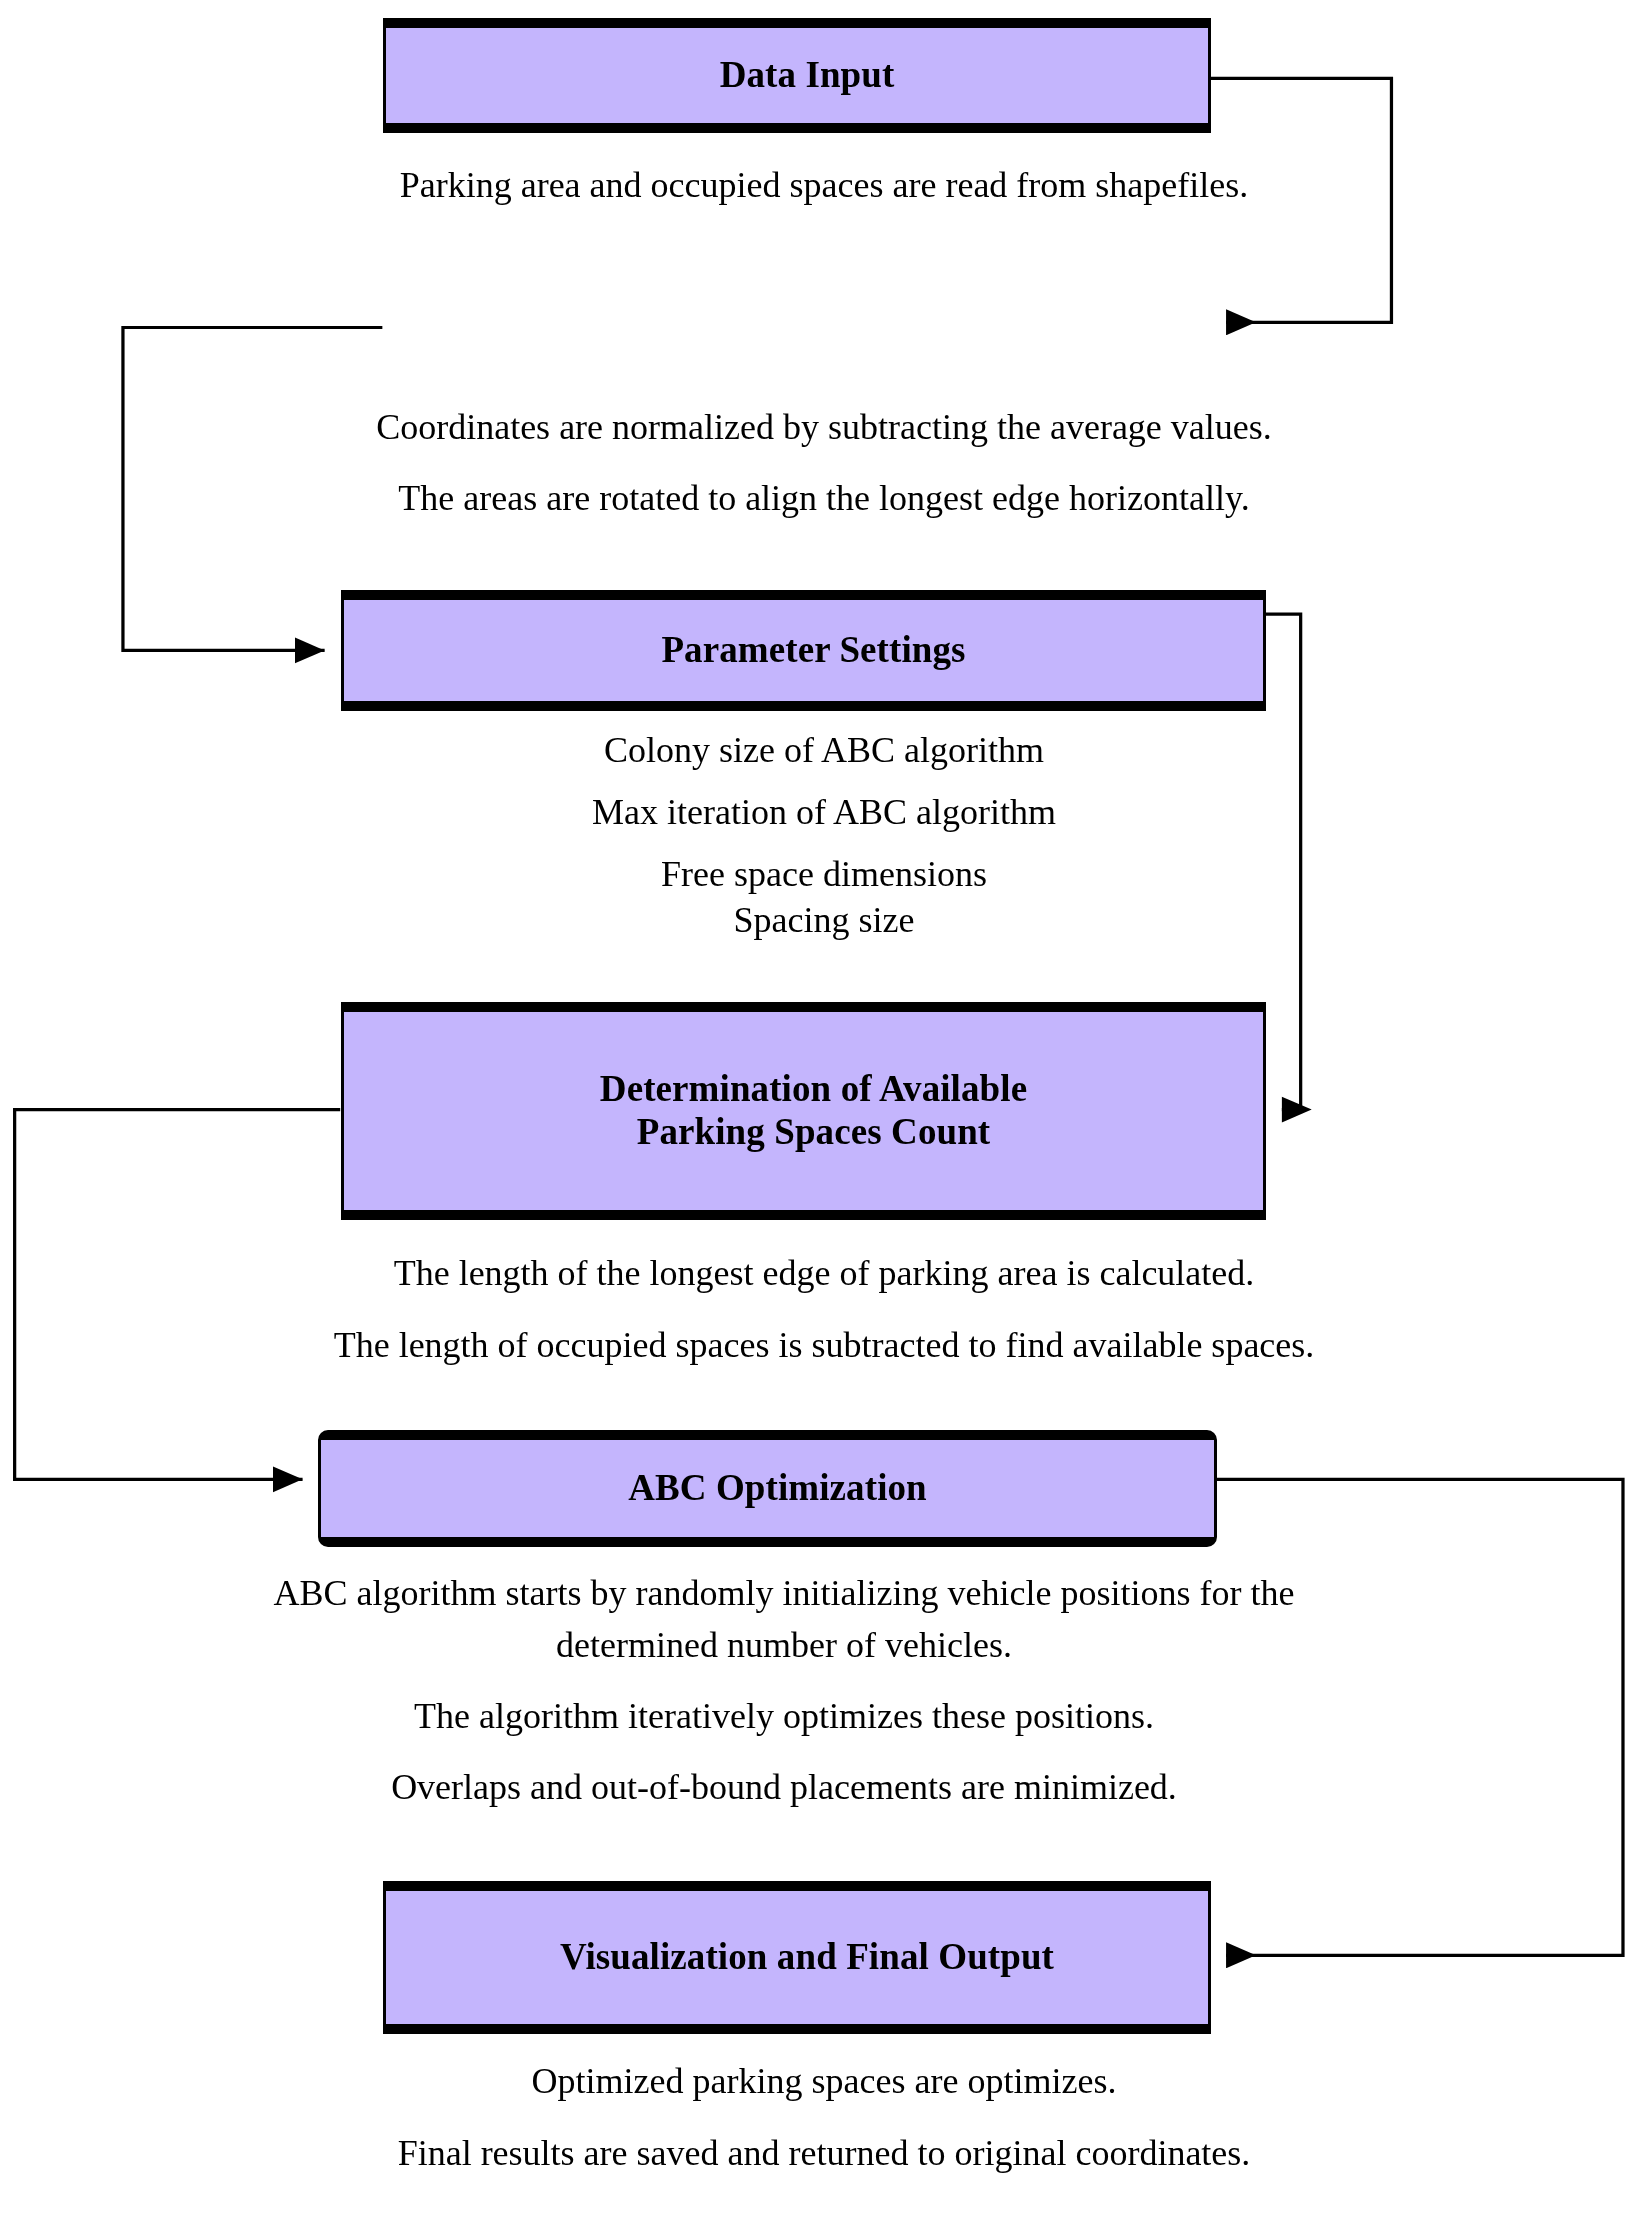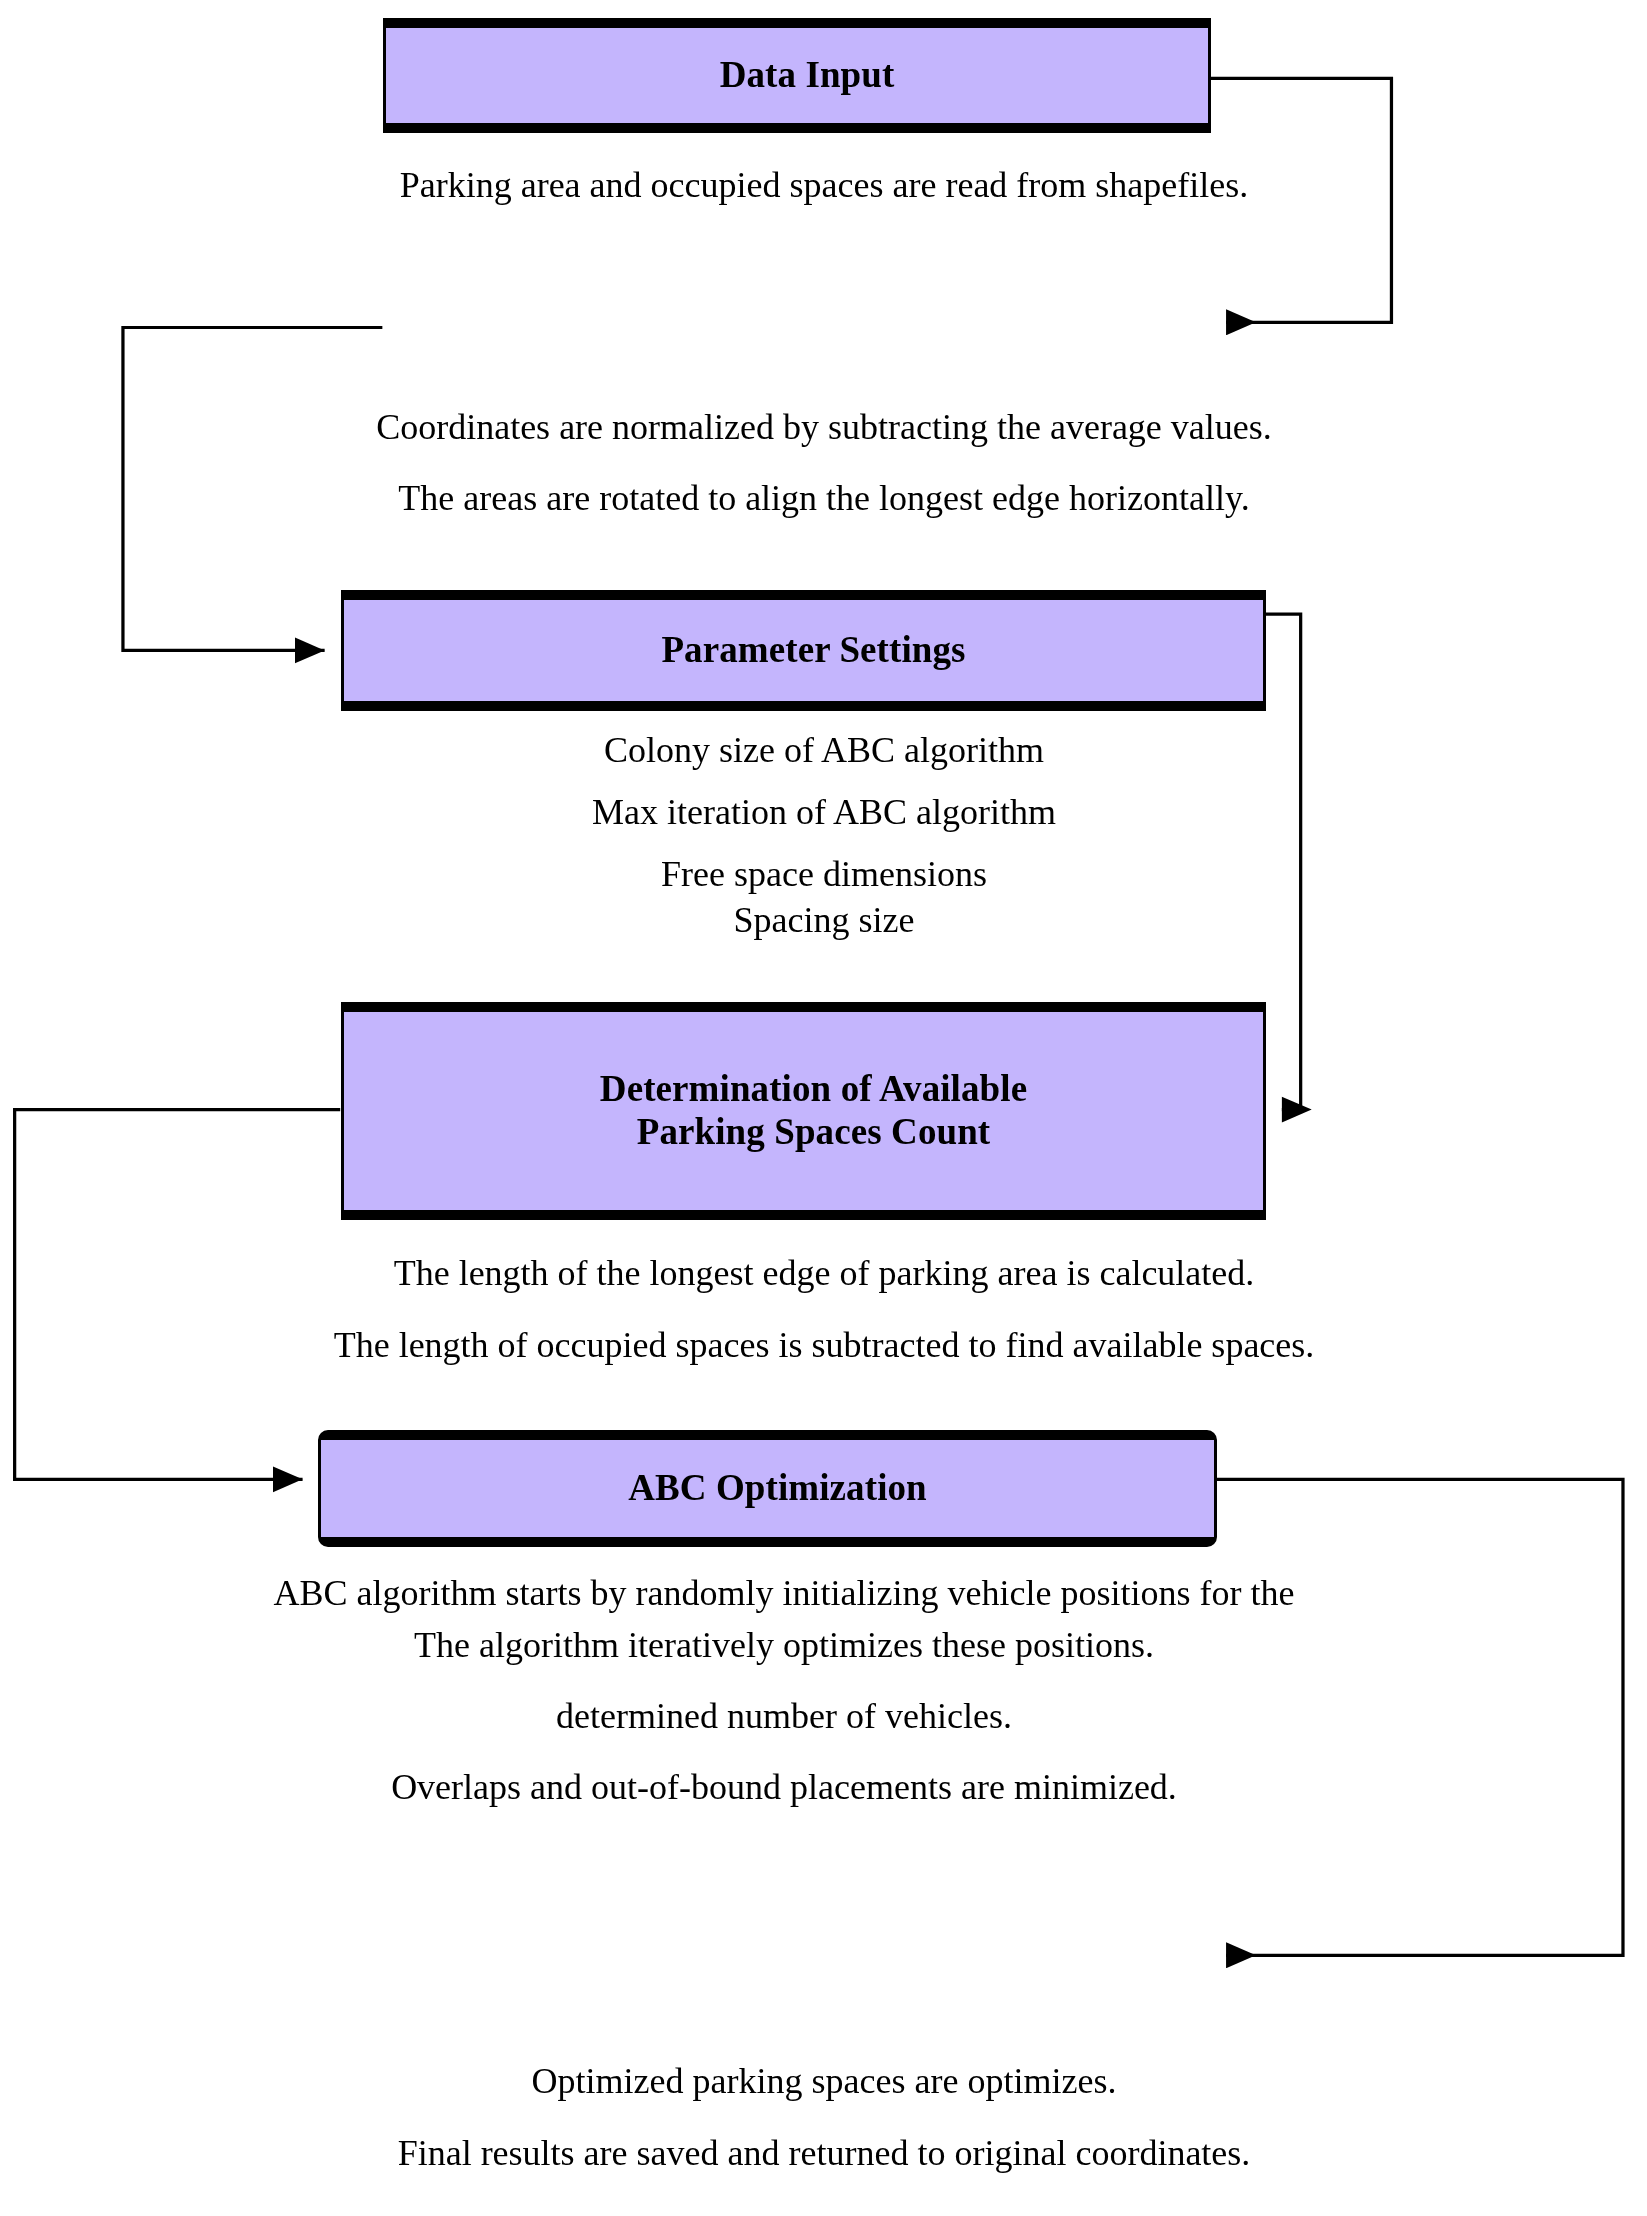--- a/index.html
+++ b/index.html
@@ -129,25 +129,28 @@
     <span class="cline" style="margin-bottom:36px;">The length of the longest edge of parking area is calculated.</span>
     <span class="cline">The length of occupied spaces is subtracted to find available spaces.</span>
   </div>
 
   <div class="node" style="left:318px; top:1430px; width:899px; height:117px;border-radius:10px;">
     <span class="node-label">ABC Optimization</span>
   </div>
 
   <div class="caption-block" style="left:0px; top:1575px; width:1568px; line-height:1.0;">
     <span class="cline" style="margin-bottom:15.6px;">ABC algorithm starts by randomly initializing vehicle positions for the</span>
+    <span class="cline" style="margin-bottom:35px;">determined number of vehicles.</span>
     <span class="cline" style="margin-bottom:35px;">The algorithm iteratively optimizes these positions.</span>
-    <span class="cline" style="margin-bottom:35px;">determined number of vehicles.</span>
     <span class="cline">Overlaps and out-of-bound placements are minimized.</span>
   </div>
 
+  <div class="node" style="left:383px; top:1881px; width:828px; height:153px;">
+    <span class="node-label">Visualization and Final Output</span>
+  </div>
 
   <div class="caption-block" style="left:0px; top:2063px; width:1648px; line-height:1.0;">
     <span class="cline" style="margin-bottom:36px;">Optimized parking spaces are optimizes.</span>
     <span class="cline">Final results are saved and returned to original coordinates.</span>
   </div>
 
 </div>
 
 
 </body></html>

